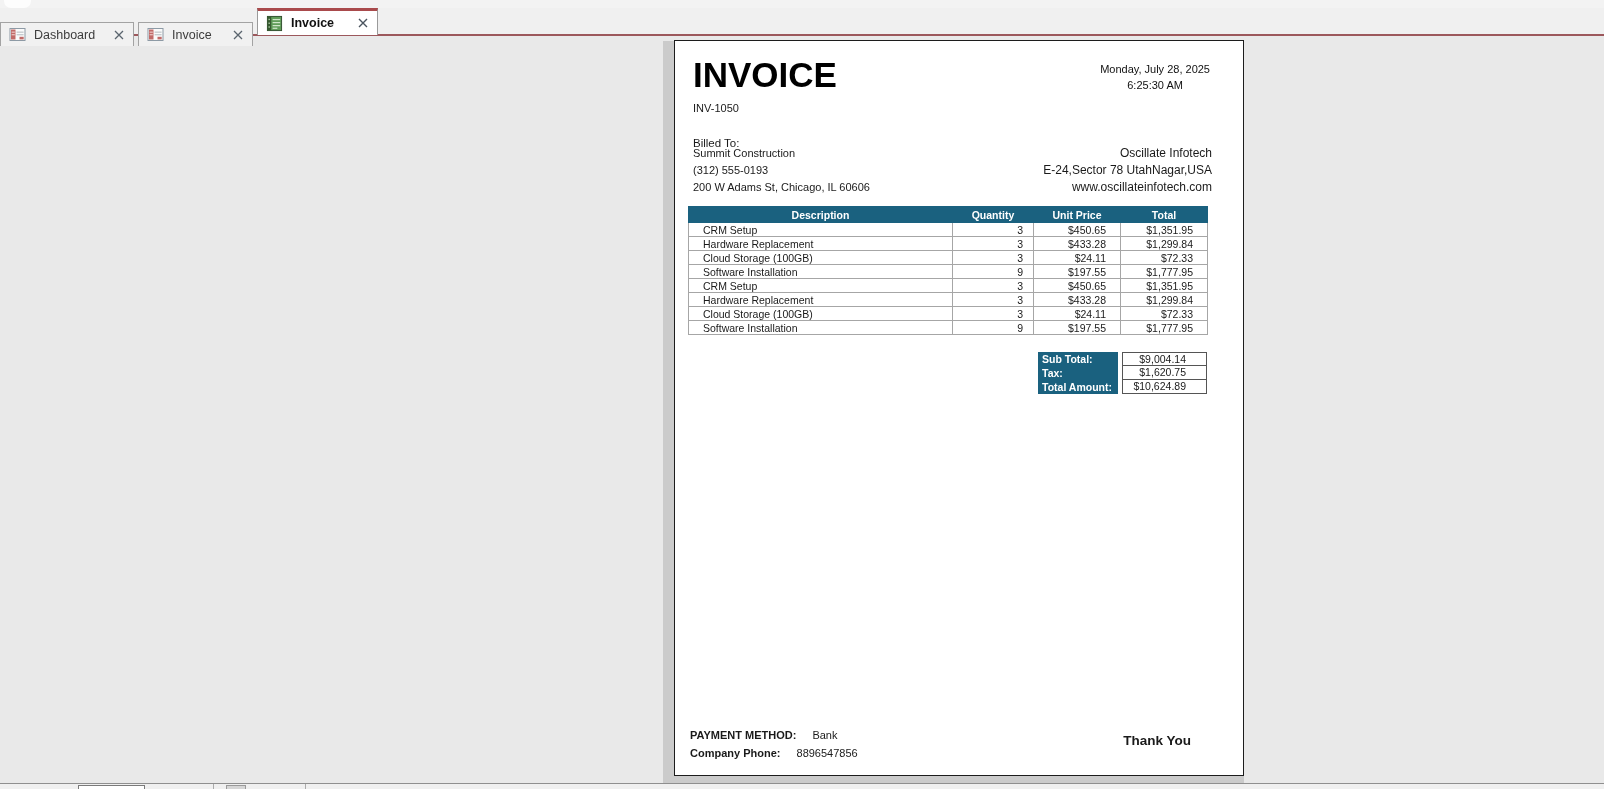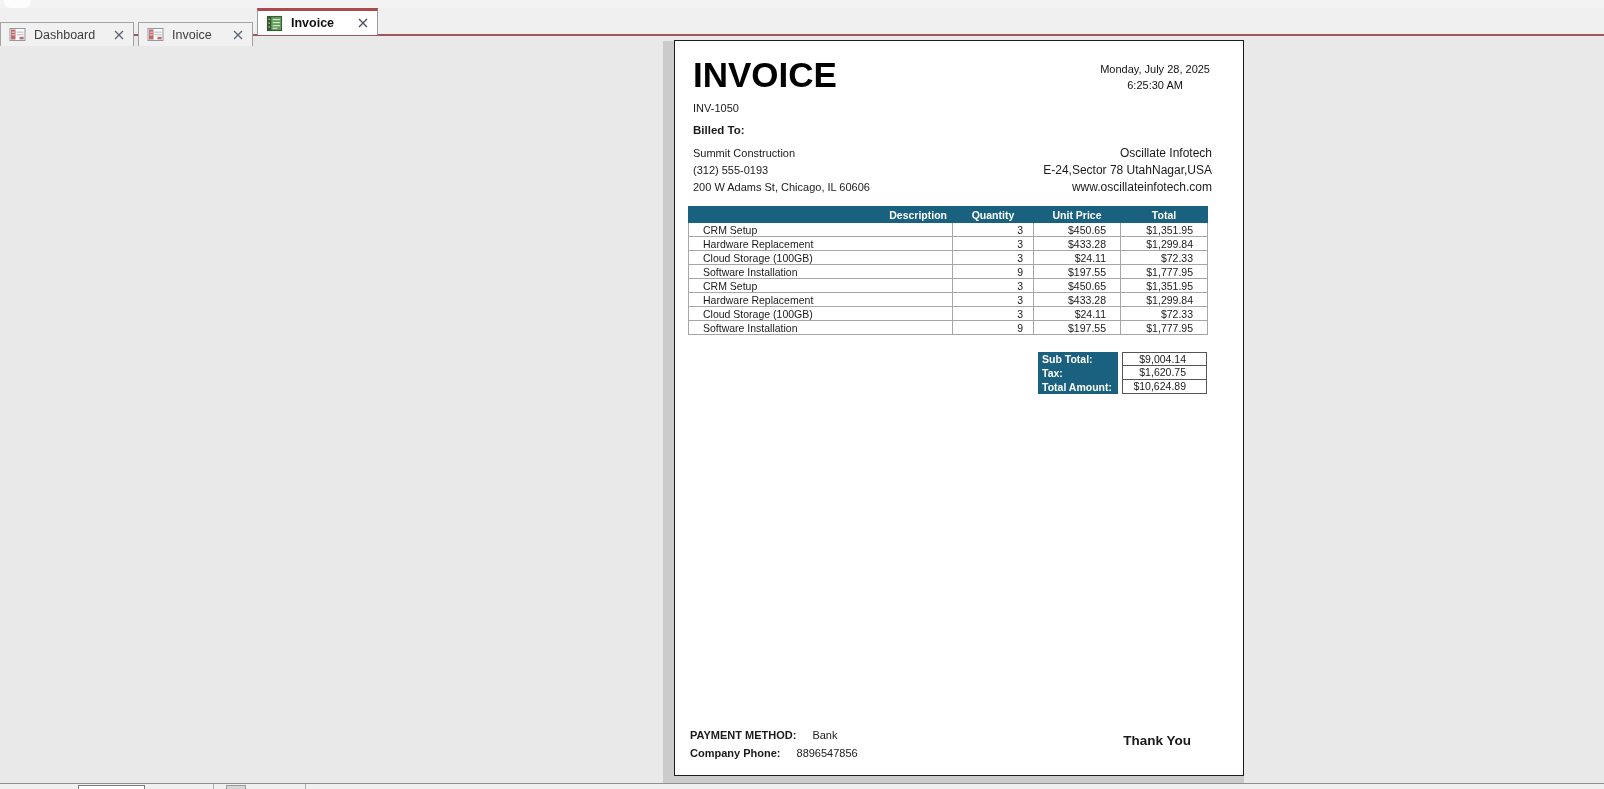--- a/index.html
+++ b/index.html
@@ -28,29 +28,29 @@
   .tab-close{width:12px;height:12px;margin-right:8px;margin-left:auto;flex:0 0 auto;}
   
   .page-shadow-left{position:absolute;left:663px;top:41px;width:11px;height:735px;background:#cbcbcb;}
   .page-shadow-bottom{position:absolute;left:663px;top:776px;width:581px;height:7px;background:#cbcbcb;}
   
   .page{position:absolute;left:674px;top:40px;width:570px;height:736px;background:#fff;
     border:1px solid #1c1c1c;box-sizing:border-box;}
   .inv-title{position:absolute;left:18px;top:15px;font-size:35px;font-weight:bold;line-height:38px;color:#000;}
   .date-block{position:absolute;right:33px;top:20px;text-align:center;font-size:11px;line-height:16px;color:#111;}
   .inv-number{position:absolute;left:18px;top:61px;font-size:11px;}
-  .billed-to{position:absolute;left:18px;top:83px;font-size:11.5px;font-weight:bold;}
+  .billed-to{position:absolute;left:18px;top:96px;font-size:11.5px;font-weight:normal;}
   .customer-block{position:absolute;left:18px;top:104px;font-size:11px;line-height:17px;}
   .company-block{position:absolute;right:31px;top:104px;text-align:right;font-size:12px;line-height:17px;}
   
   .items-wrap{position:absolute;left:13px;top:165px;width:519px;}
   table.items{border-collapse:collapse;table-layout:fixed;width:519px;font-size:10.5px;border:1px solid #767676;}
   table.items th{background:var(--teal);color:#fff;font-weight:bold;height:15px;padding:0 5px;
     border:1px solid var(--teal);overflow:hidden;white-space:nowrap;}
-  table.items th.c0{text-align:right;}
+  table.items th.c0{text-align:center;}
   table.items th.c1,table.items th.c2,table.items th.c3{text-align:center;}
   table.items td{border:1px solid #a6a6a6;height:13px;padding:0 14px;background:#fff;
     overflow:hidden;white-space:nowrap;}
   table.items td.c0{text-align:left;}
   table.items td.c1{text-align:right;padding-right:10px;}
   table.items td.c2,table.items td.c3{text-align:right;}
   
   .summary{position:absolute;left:363px;top:311px;width:169px;}
   .summary-row{display:flex;margin:0;height:14px;}
   .summary-label{width:80px;background:var(--teal);color:#fff;font-weight:bold;font-size:10.5px;

